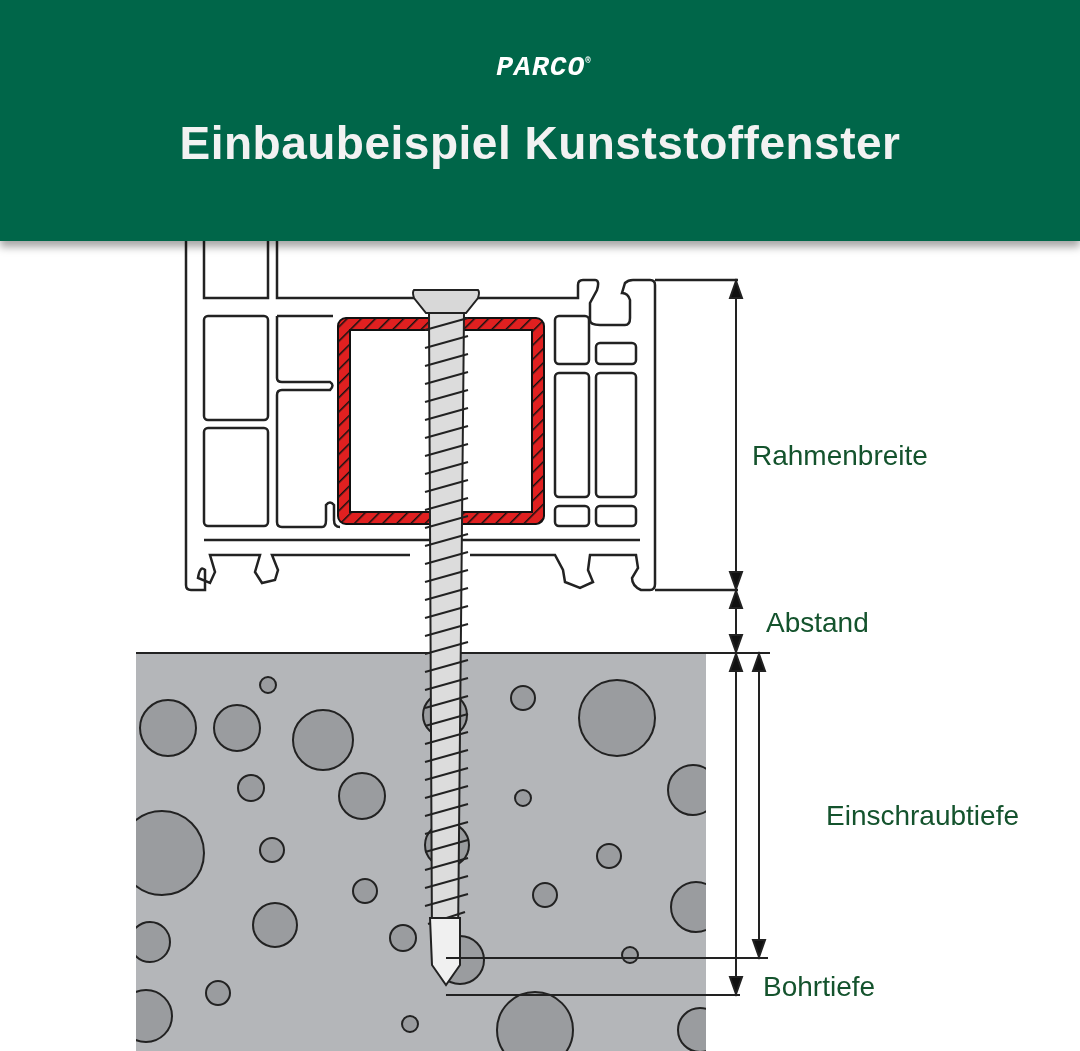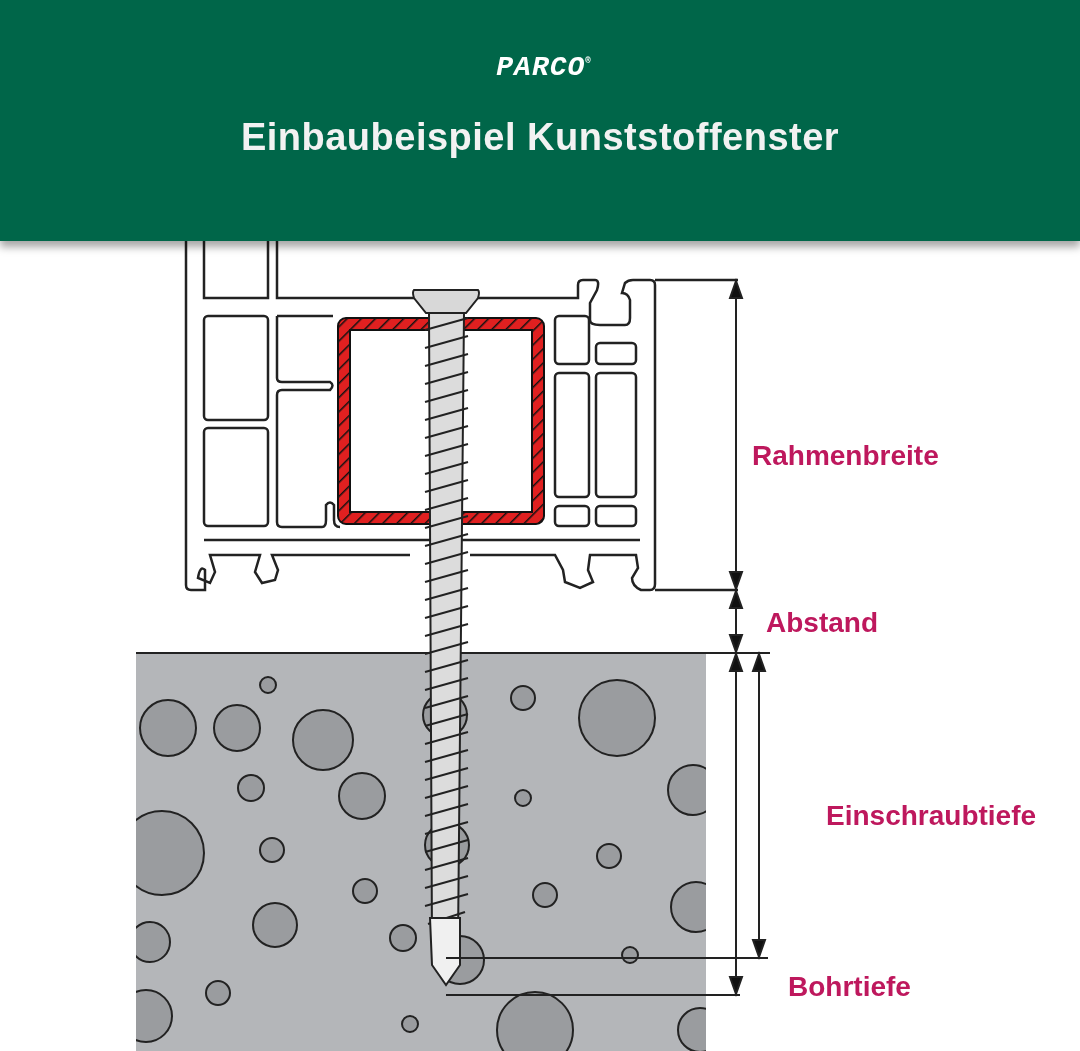--- a/index.html
+++ b/index.html
@@ -1,22 +1,22 @@
 <!DOCTYPE html>
 <html><head>
 <meta charset="utf-8">
 <style>
   html,body{margin:0;padding:0;background:#fff;}
   body{width:1080px;height:1051px;position:relative;overflow:hidden;font-family:"Liberation Sans",sans-serif;}
   .header{position:absolute;left:0;top:0;width:1080px;height:241px;background:#006649;z-index:3;box-shadow:0 6px 8px rgba(0,0,0,0.35);}
   .logo{position:absolute;top:52px;left:4px;width:1080px;text-align:center;color:#fff;font-weight:bold;font-style:italic;font-size:28px;letter-spacing:1px;font-family:Liberation Mono, monospace;}
   .logo sup{font-size:9px;font-style:normal;vertical-align:top;position:relative;top:4px;}
-  .title{position:absolute;top:116px;left:0;width:1080px;text-align:center;color:#f2f2f2;font-weight:bold;font-size:38px;letter-spacing:0.5px;}
+  .title{position:absolute;top:116px;left:0;width:1080px;text-align:center;color:#f2f2f2;font-weight:bold;font-size:46px;letter-spacing:0.5px;}
   .diagram{position:absolute;left:0;top:0;width:1080px;height:1051px;z-index:1;}
-  .label{position:absolute;color:#be185d;font-weight:bold;font-size:28px;z-index:2;white-space:nowrap;text-align:center;}
+  .label{position:absolute;color:#14532d;font-weight:normal;font-size:28px;z-index:2;white-space:nowrap;text-align:center;}
 </style>
 </head>
 <body>
 
 <div class="header">
   <div class="logo"><span>PARCO</span><sup>®</sup></div>
   <div class="title">Einbaubeispiel Kunststoffenster</div>
 </div>
 
 <svg class="diagram" viewBox="0 0 1080 1051" xmlns="http://www.w3.org/2000/svg">
@@ -145,13 +145,13 @@
     <polygon points="759,654 753,671 765,671"></polygon>
     <polygon points="759,957 753,940 765,940"></polygon>
     <line x1="446" y1="958" x2="768" y2="958"></line>
     <line x1="446" y1="995" x2="740" y2="995"></line>
   </g>
 </svg>
 
 <div class="label" style="left:752px;top:440px;">Rahmenbreite</div>
 <div class="label" style="left:766px;top:607px;">Abstand</div>
 <div class="label" style="left:783px;top:800px;margin-left:43px;">Einschraubtiefe</div>
-<div class="label" style="left:763px;top:971px;margin-left:25px;">Bohrtiefe</div>
+<div class="label" style="left:763px;top:971px;">Bohrtiefe</div>
 
 </body></html>

